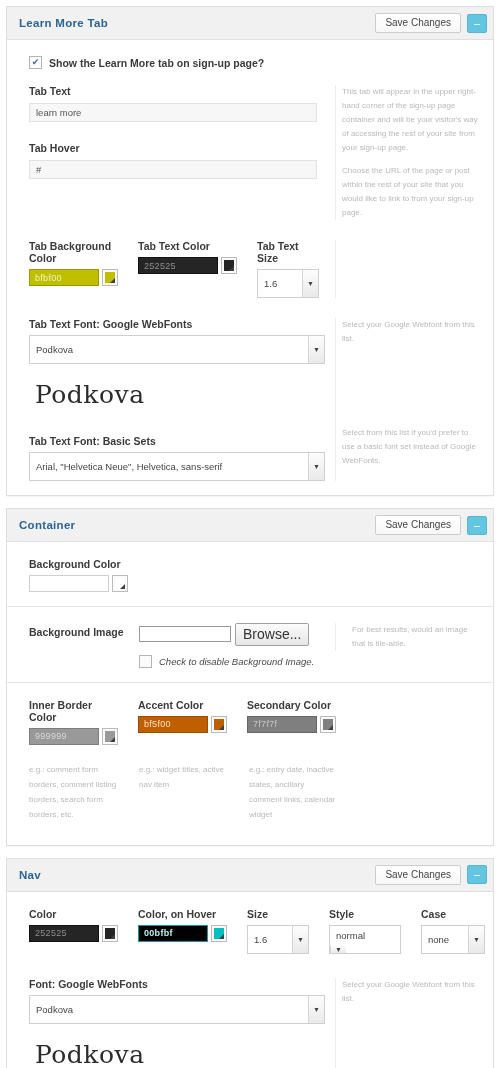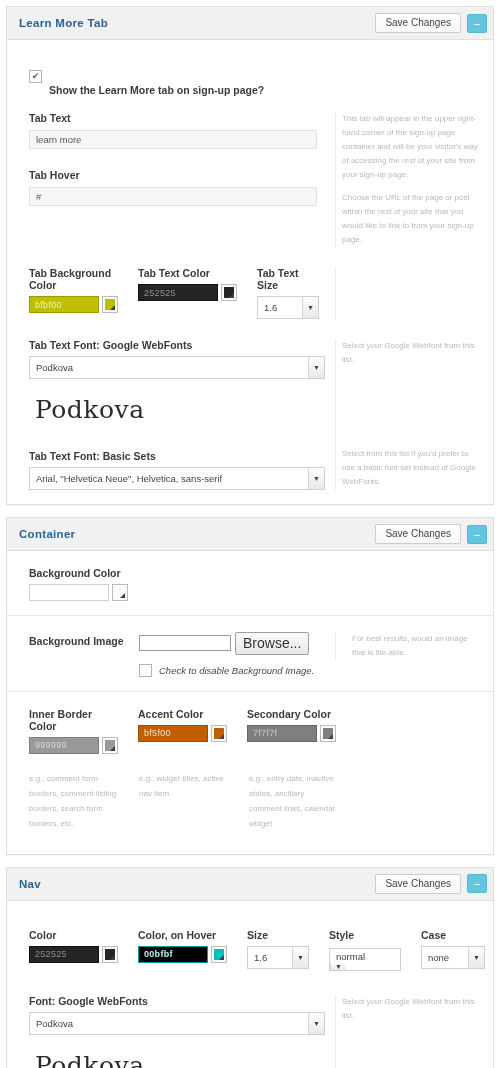--- a/index.html
+++ b/index.html
@@ -138,21 +138,20 @@
     line-height: 1;
     margin-right: 7px;
     flex: none;
     cursor: pointer;
   }
   .cbox.off { color: transparent; }
   .check-label {
     font-size: 10.5px;
     font-weight: bold;
     color: #3b3b3b;
-    margin-top: 28px;
   }
 
   
   .color-group { display: flex; }
   .color-cell { margin-right: 20px; }
   .color-pair { display: flex; align-items: center; }
   .color-input {
     width: 70px;
     height: 17px;
     box-sizing: border-box;
@@ -188,21 +187,21 @@
     border-width: 0 0 5px 5px;
     border-color: transparent transparent #3f3f3f transparent;
   }
 
   
   .select-wrap {
     display: inline-flex;
     align-items: stretch;
     border: 1px solid #cfcfcf;
     background: #ffffff;
-    height: 23px;
+    height: 29px;
     box-sizing: border-box;
   }
   .select-wrap .val {
     font-size: 9.5px;
     color: #444;
     padding: 0 8px 0 6px;
     display: flex;
     align-items: center;
     white-space: nowrap;
     overflow: hidden;
@@ -480,21 +479,21 @@
 
   <div class="panel">
     <div class="panel-head">
       <span class="panel-title">Nav</span>
       <button class="btn-save">Save Changes</button>
       <button class="btn-collapse">–</button>
     </div>
     <div class="panel-body">
       <div class="section">
 
-        <div style="display:flex;padding:0 14px 0 22px;margin-top:12px;">
+        <div style="display:flex;padding:0 14px 0 22px;">
 
           <div class="color-cell">
             <span class="field-label">Color</span>
             <div class="color-pair">
               <input class="color-input" type="text" style="background: rgb(37, 37, 37); color: rgb(143, 143, 143); border-color: rgb(17, 17, 17);" value="252525">
               <span class="swatch">
                   <i style="background:#252525"></i>
                 </span>
             </div>
           </div>

